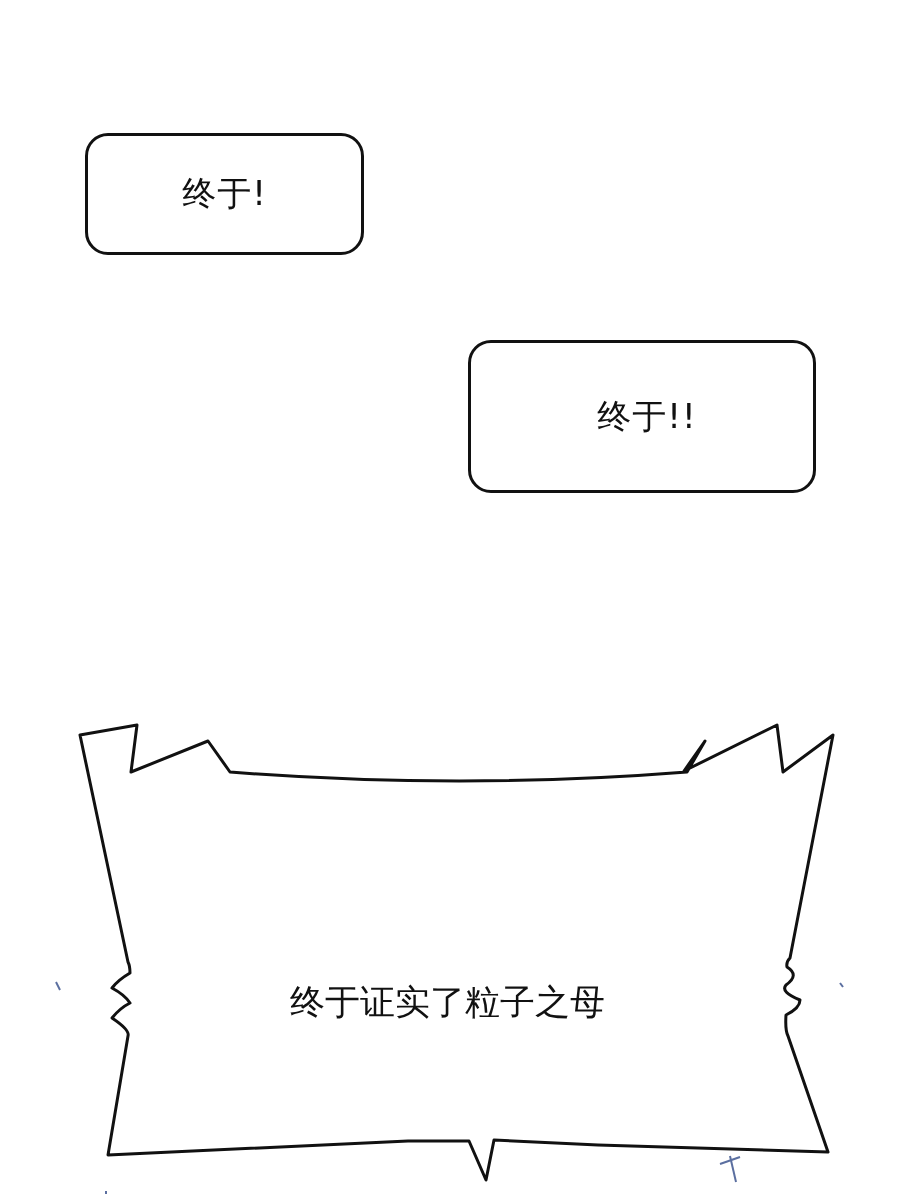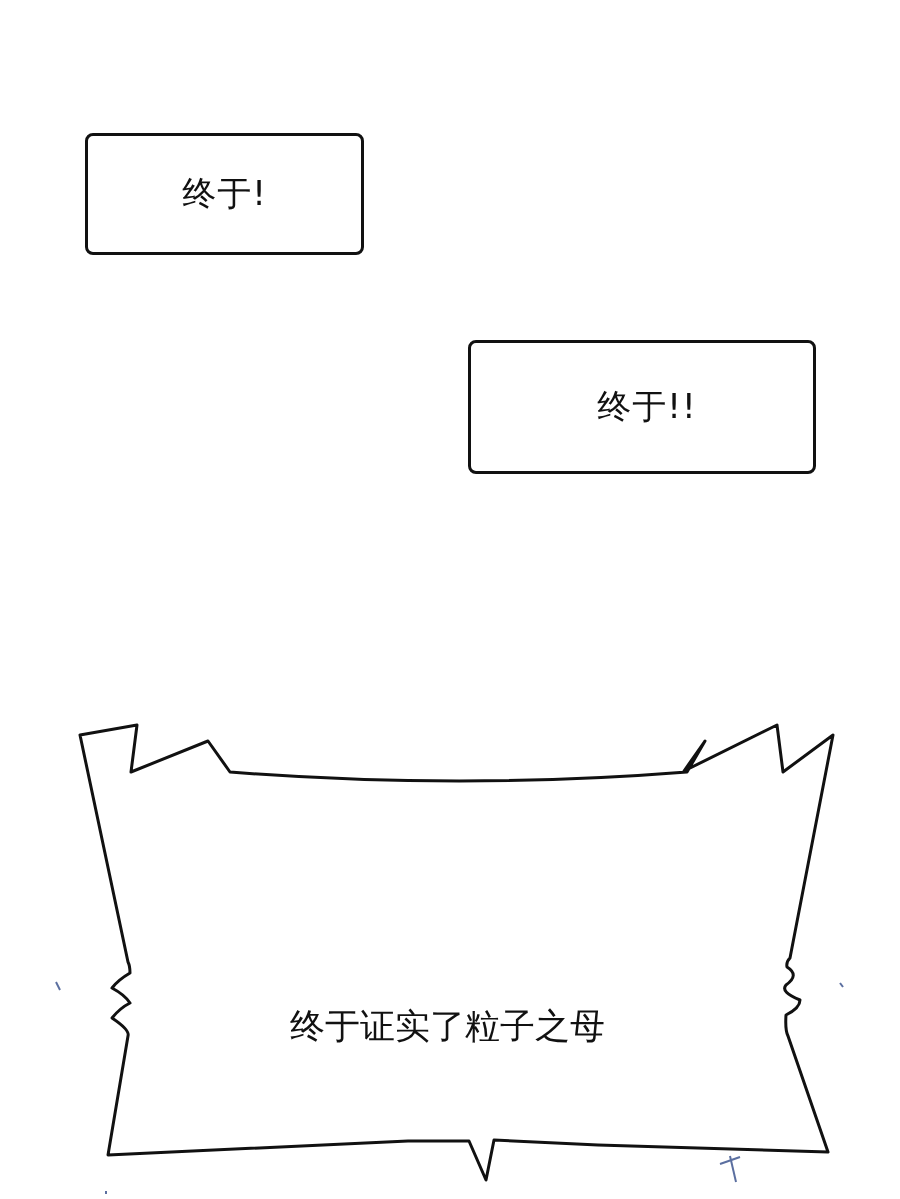--- a/index.html
+++ b/index.html
@@ -1,31 +1,31 @@
 <!DOCTYPE html>
 <html><head>
   <meta charset="utf-8">
   <style>
     html, body { margin: 0; padding: 0; background: #ffffff; }
     body { width: 900px; height: 1199px; position: relative; overflow: hidden;
            font-family: "DejaVu Sans", "Liberation Sans", sans-serif; color: #111; }
     .bubble-rect {
-      position: absolute; border: 3px solid #111; border-radius: 8px; background: #fff;
+      position: absolute; border: 3px solid #111; border-radius: 23px; background: #fff;
       display: flex; align-items: center; justify-content: center; box-sizing: border-box;
     }
     .bubble-rect span { font-size: 34px; letter-spacing: 1px; }
     #bubble1 { left: 85px; top: 133px; width: 279px; height: 122px; }
-    #bubble2 { left: 468px; top: 340px; width: 348px; height: 134px; }
+    #bubble2 { left: 468px; top: 340px; width: 348px; height: 153px; }
     #bubble2 span { margin-left: 10px; }
     svg.shout { position: absolute; left: 0; top: 0; }
     .shout-text {
       position: absolute; left: 290px; top: 885px; font-size: 35px; line-height: 47px;
       white-space: pre;
     }
-    .shout-text div { height: 47px; margin-top: 24px; }
+    .shout-text div { height: 47px; }
   </style>
 </head>
 <body>
 
 <div id="bubble1" class="bubble-rect">
   <span>终于!</span>
 </div>
 
 <div id="bubble2" class="bubble-rect">
   <span>终于!!</span>

